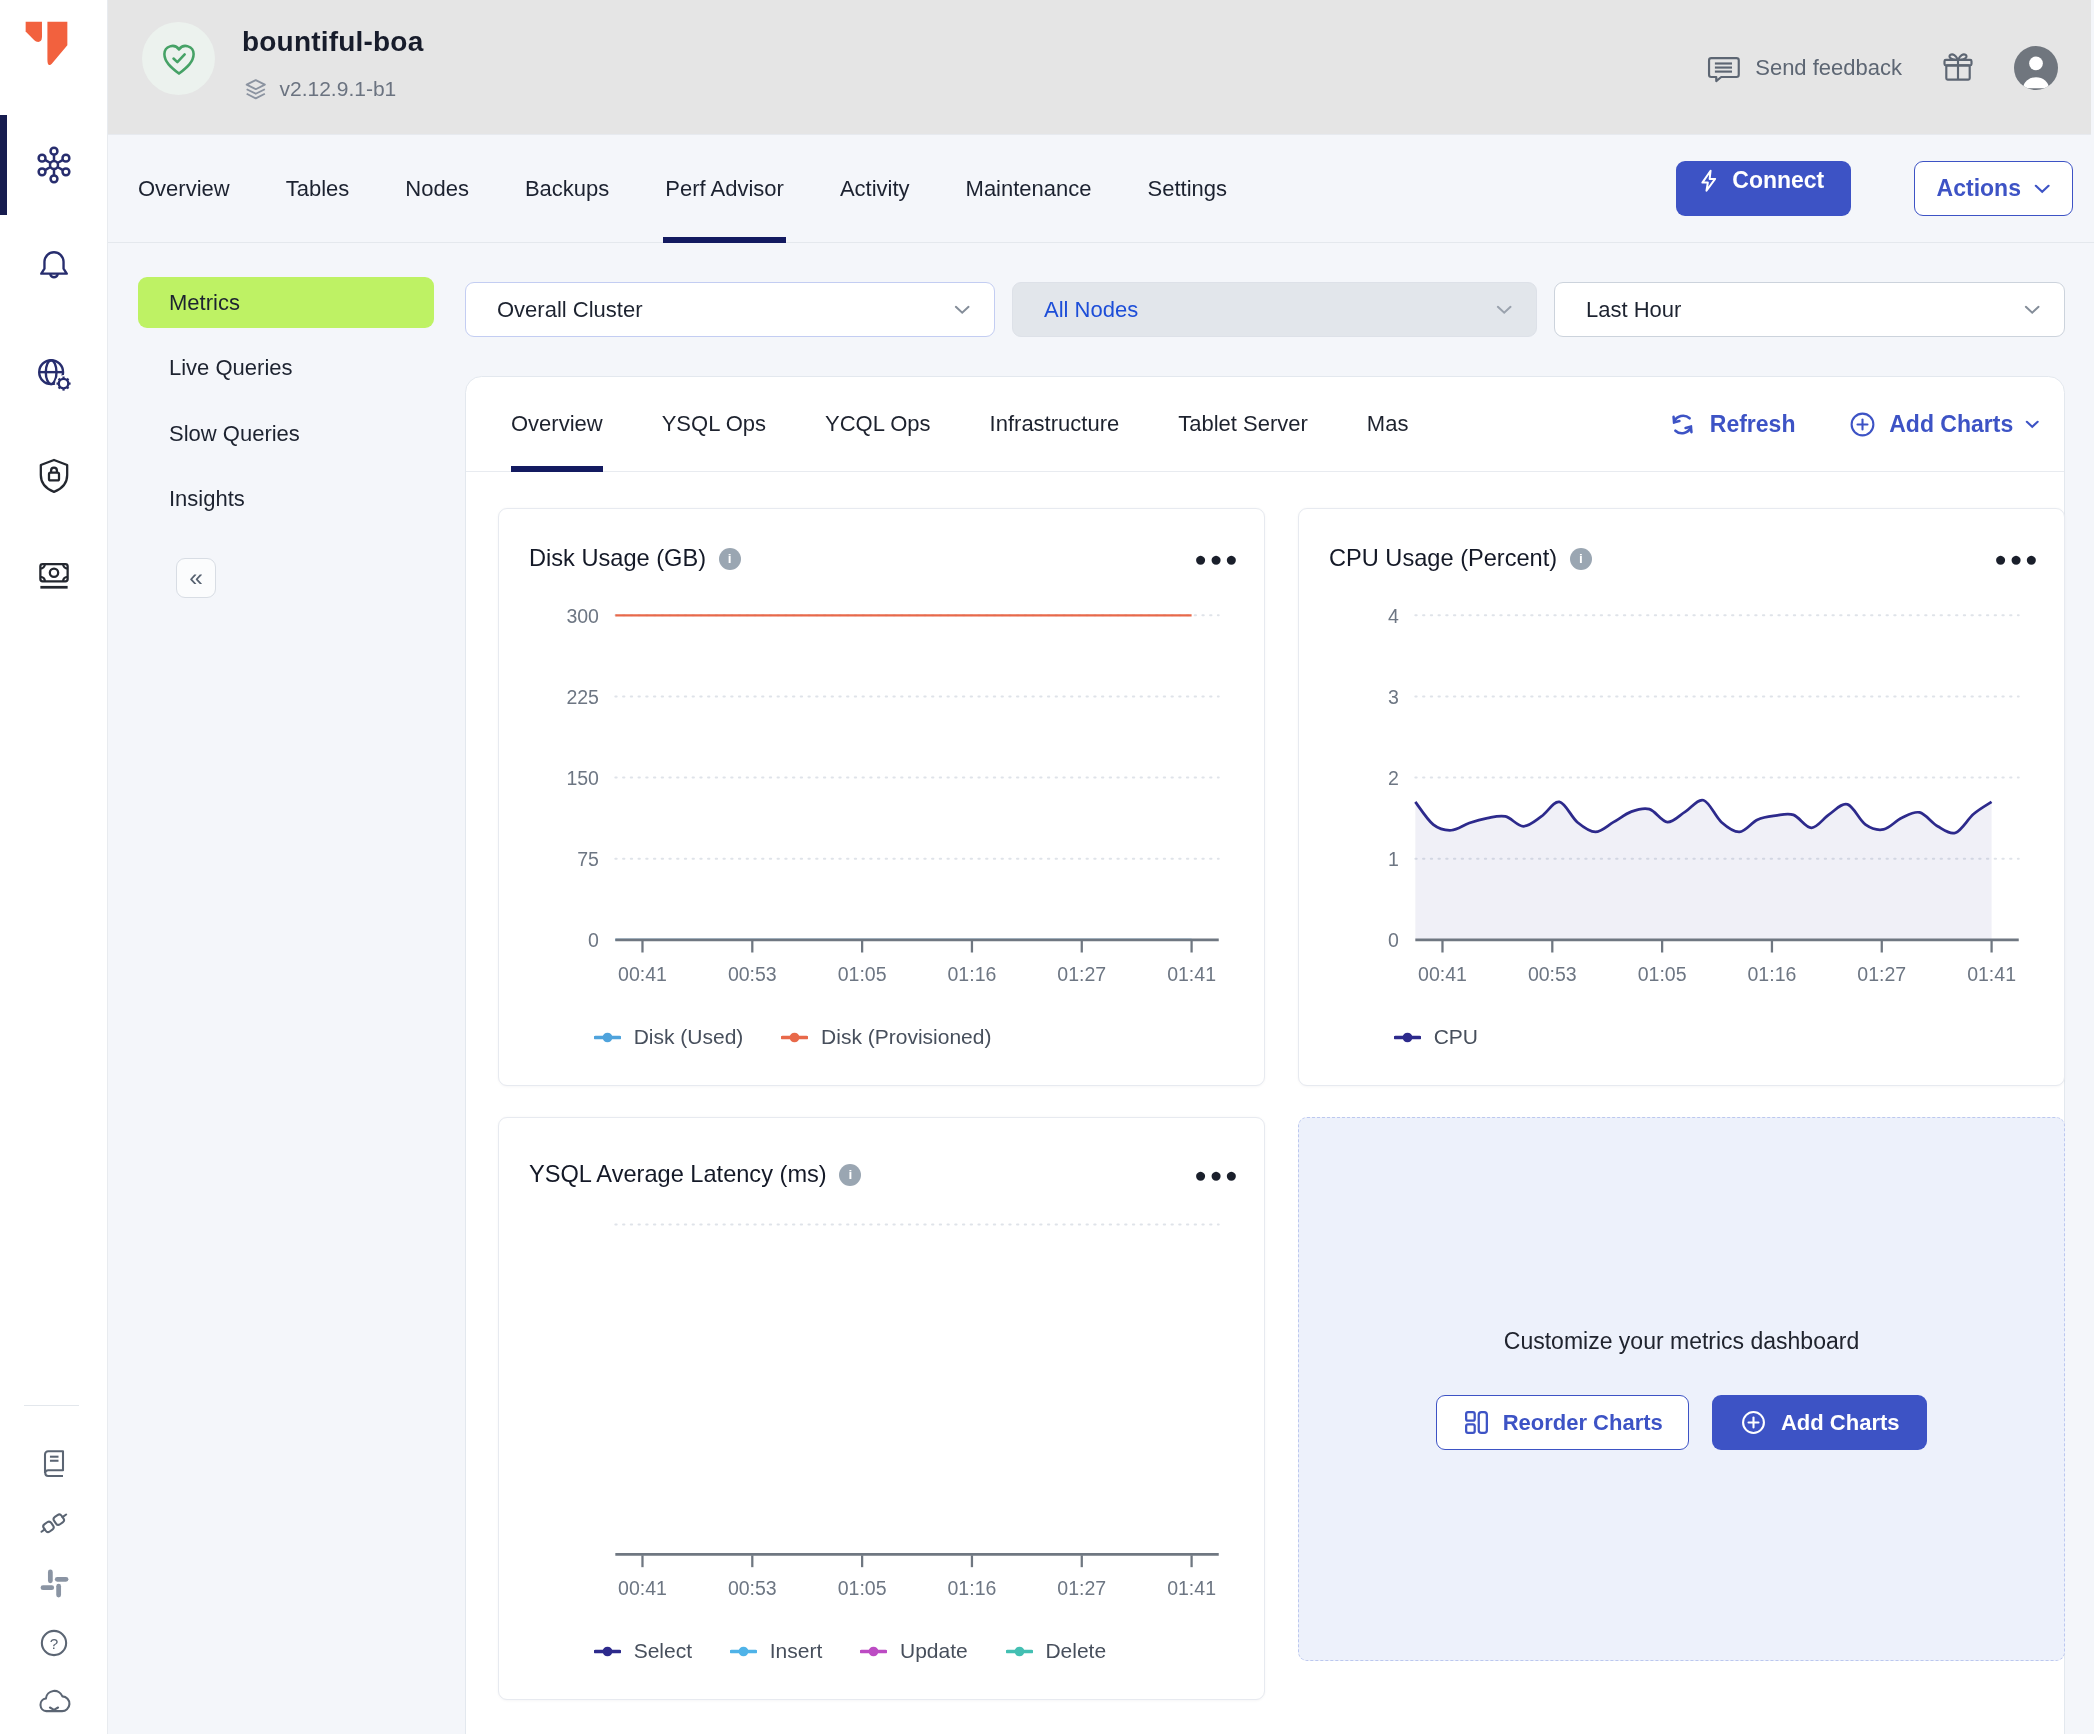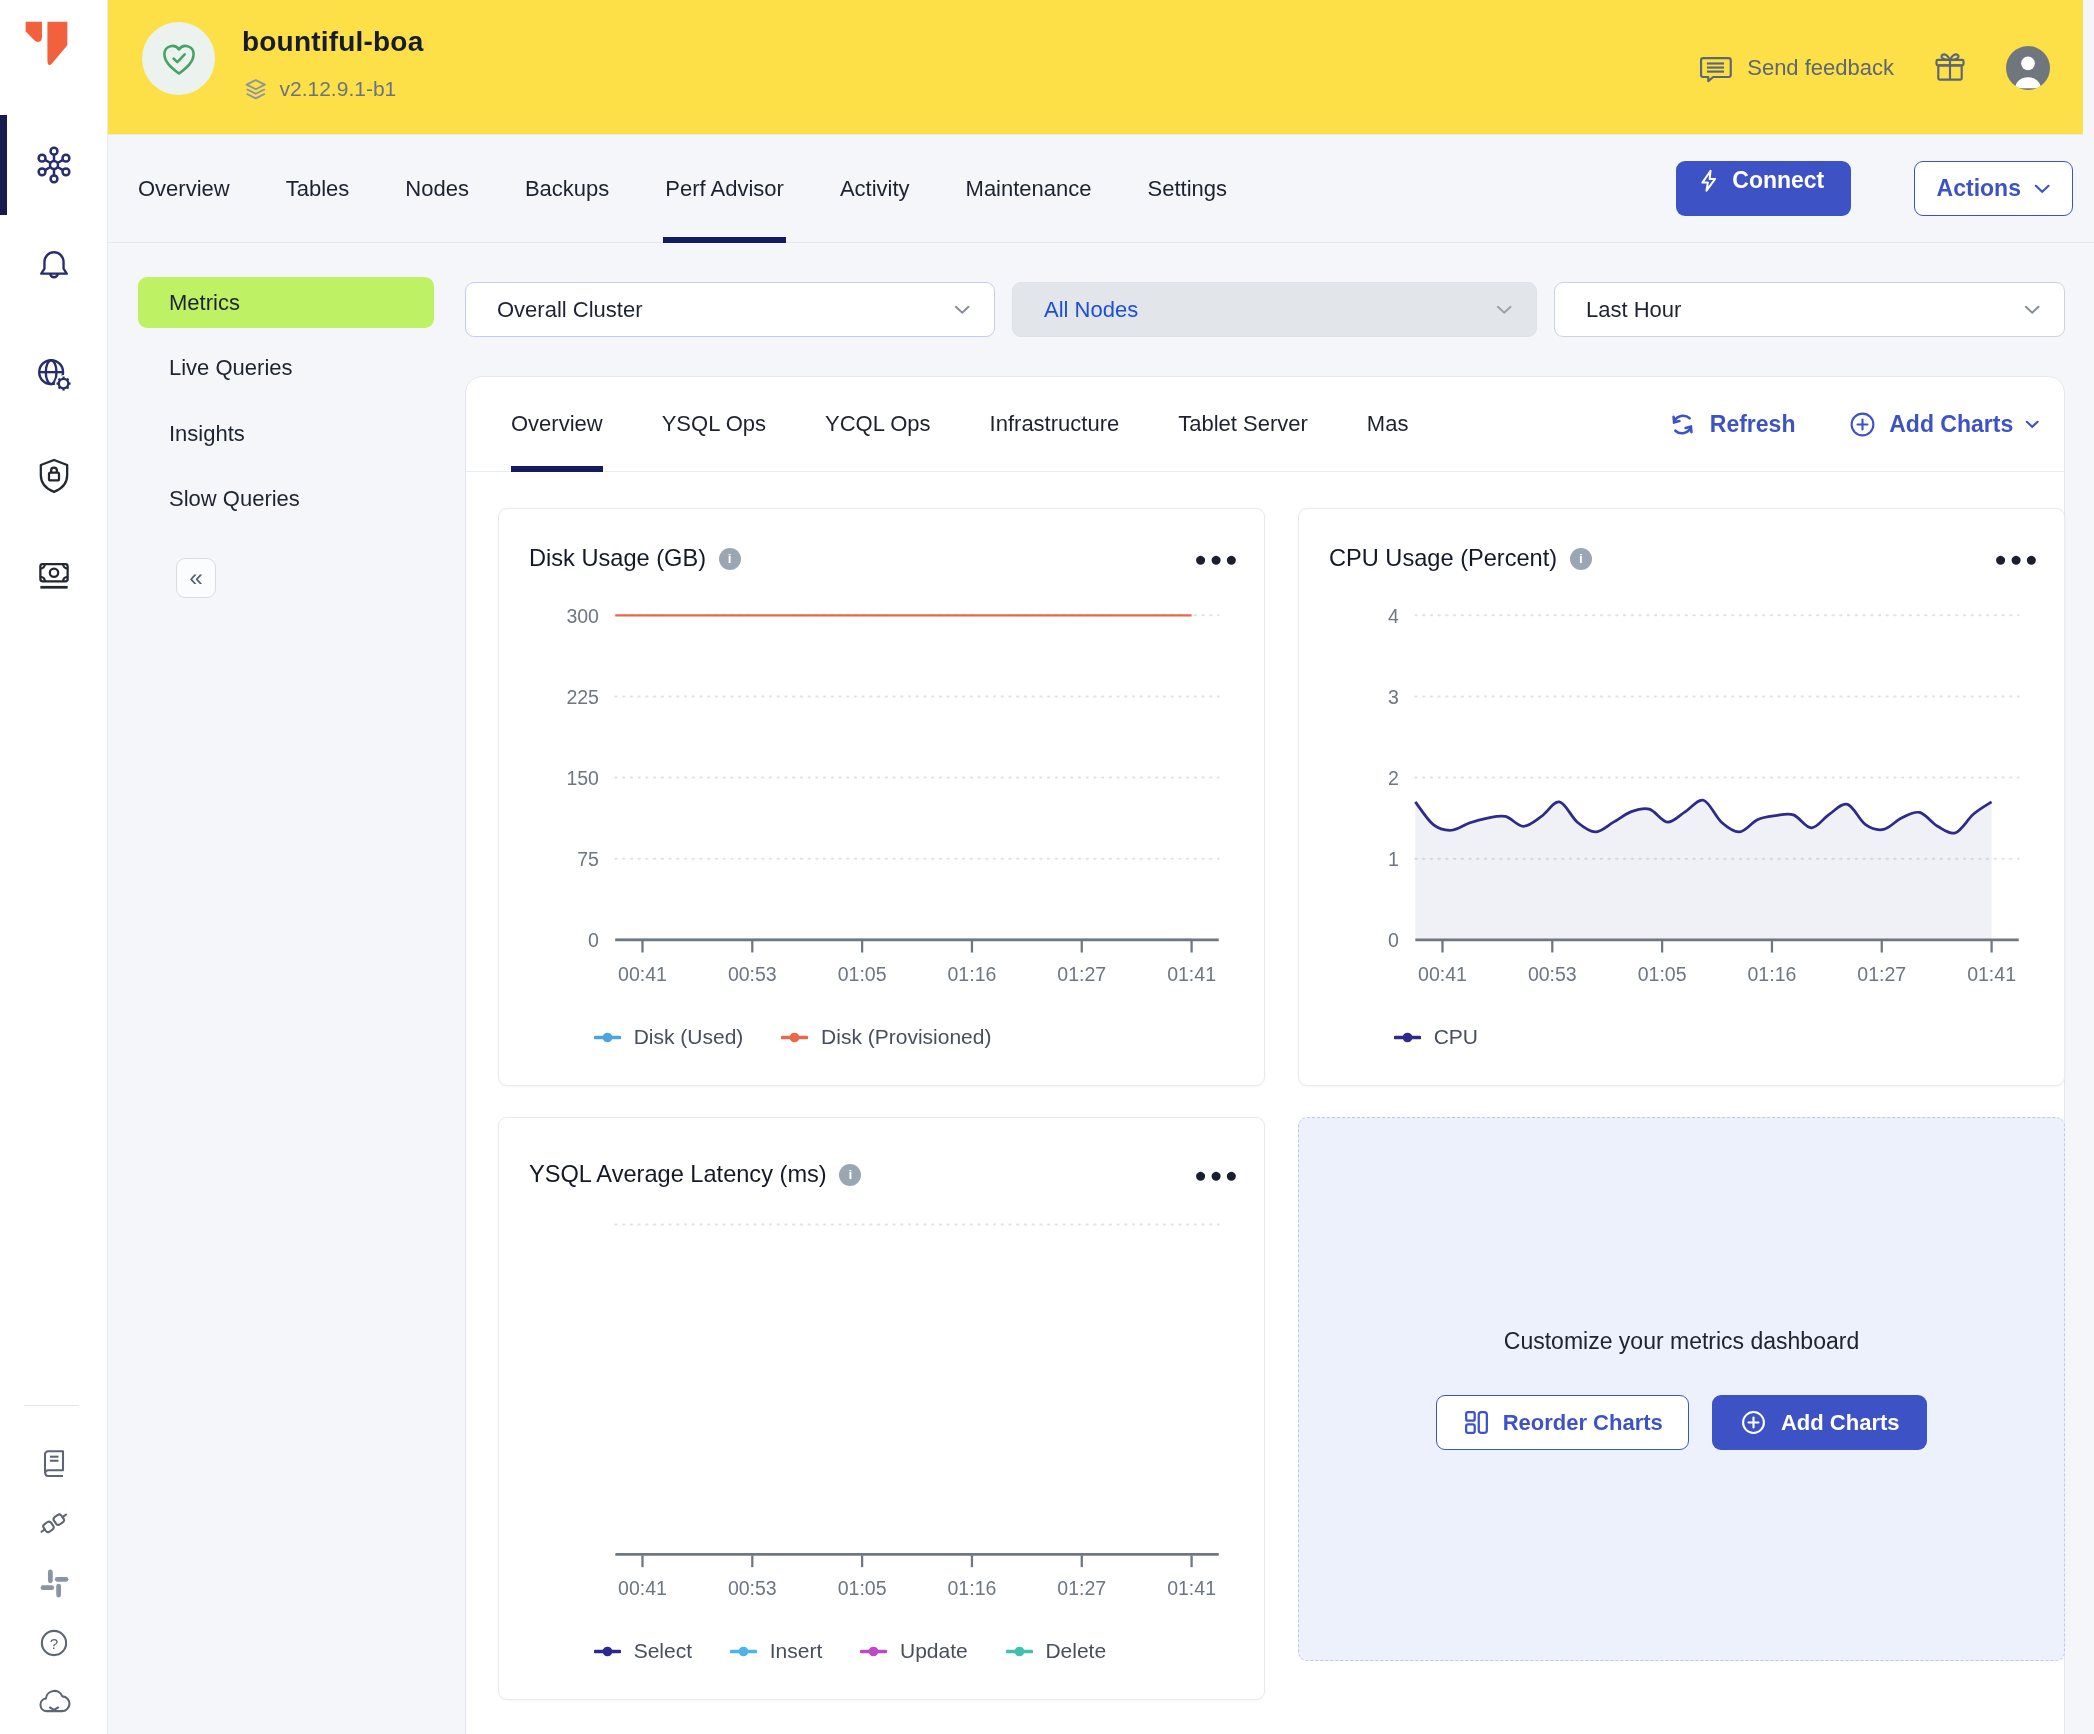--- a/index.html
+++ b/index.html
@@ -8,21 +8,21 @@
   svg { display:block; }
 
   
   .iconbar { position:absolute; left:0; top:0; width:108px; height:1735px; background:#ffffff; border-right:0.9px solid #e8ebef; z-index:5; }
   .logo { position:absolute; left:20px; top:18px; }
   .rail-item { position:absolute; left:0; width:108px; height:100px; display:flex; align-items:center; justify-content:center; cursor:pointer; }
   .rail-item.active::before { content:""; position:absolute; left:0; top:0; width:7.3px; height:100px; background:#171c4f; }
   .rail-divider { position:absolute; left:23.6px; width:55px; height:0; border-top:1.8px solid #e3e7ec; }
 
   
-  .topbar { position:absolute; left:108px; top:0; right:12px; height:135px; background:#fde047; border-bottom:0.9px solid #e7eaef; z-index:4; }
+  .topbar { position:absolute; left:108px; top:0; right:4px; height:135px; background:#e5e5e5; border-bottom:0.9px solid #e7eaef; z-index:4; }
   .health-badge { position:absolute; left:34px; top:22px; width:73px; height:73px; border-radius:50%; background:#ecf2ee; display:flex; align-items:center; justify-content:center; }
   .cluster-title { position:absolute; left:134px; top:25.5px; font-size:28px; font-weight:bold; color:#171c2b; letter-spacing:0.2px; }
   .version-row { position:absolute; left:135px; top:76px; display:flex; align-items:center; gap:11px; color:#6b7380; font-size:21px; }
   .top-right { position:absolute; right:33px; top:0; height:135px; display:flex; align-items:center; gap:38px; }
   .feedback { display:flex; align-items:center; gap:14.5px; color:#5d6673; font-size:22px; cursor:pointer; }
   .avatar { width:44px; height:44px; }
 
   
   .navrow { position:absolute; left:108px; top:135px; right:0; height:108px; background:#f4f6fa; border-bottom:0.9px solid #e4e8ed; z-index:4; }
   .navtabs { display:flex; gap:56px; padding-left:30px; height:108px; align-items:stretch; }
@@ -302,24 +302,24 @@
 </nav>
 
 <aside class="subnav">
   <div class="subnav-item active">
       <span>Metrics</span>
     </div>
   <div class="subnav-item">
       <span>Live Queries</span>
     </div>
   <div class="subnav-item">
+      <span>Slow Queries</span>
+    </div>
+  <div class="subnav-item">
       <span>Insights</span>
-    </div>
-  <div class="subnav-item">
-      <span>Slow Queries</span>
     </div>
   <button class="collapse-btn">«</button>
 </aside>
 
 <section class="work">
 
   <div class="filters">
     <div class="select select-scope">
       <span>Overall Cluster</span>
       <span>

